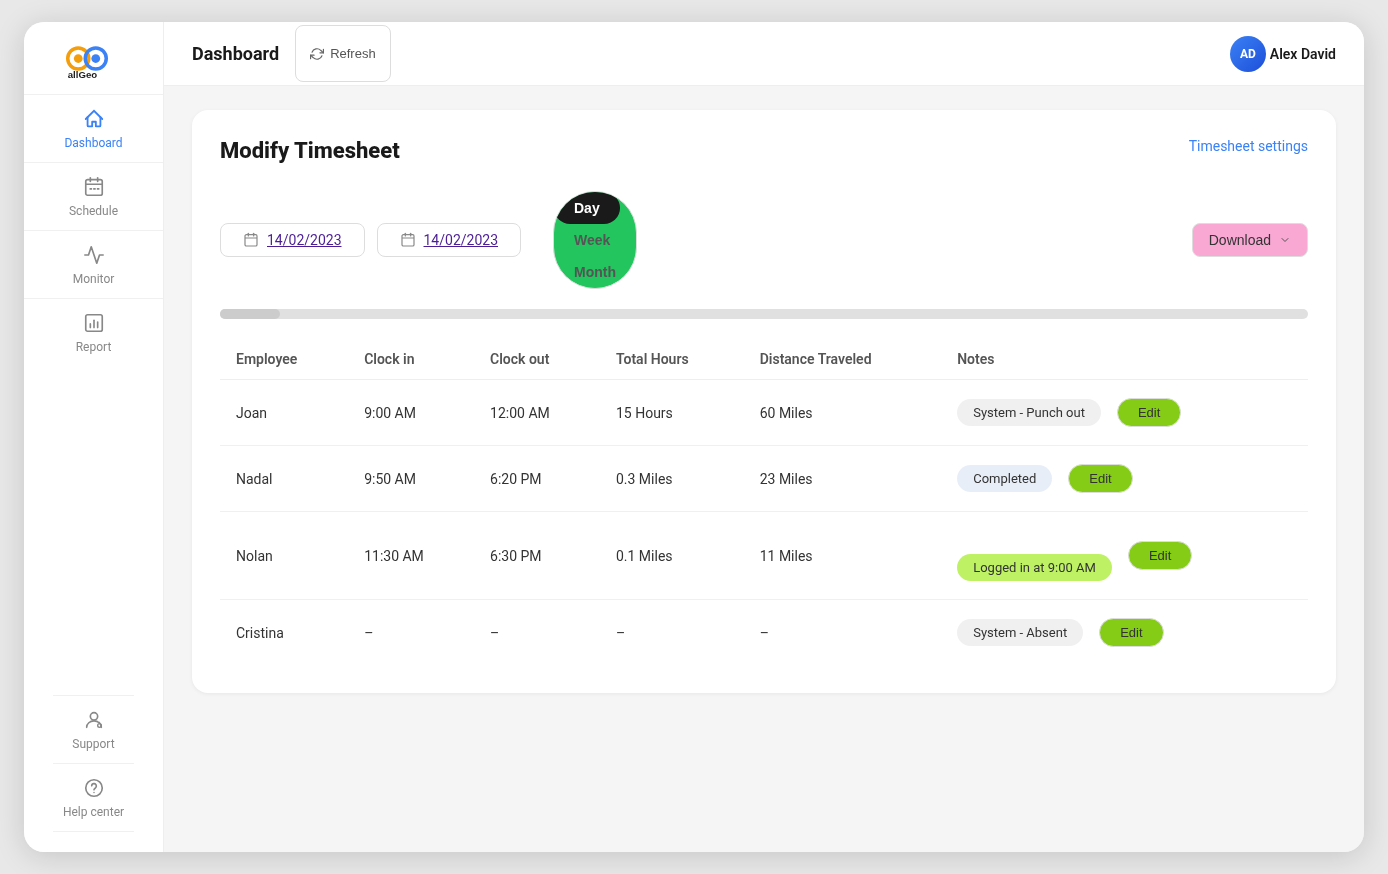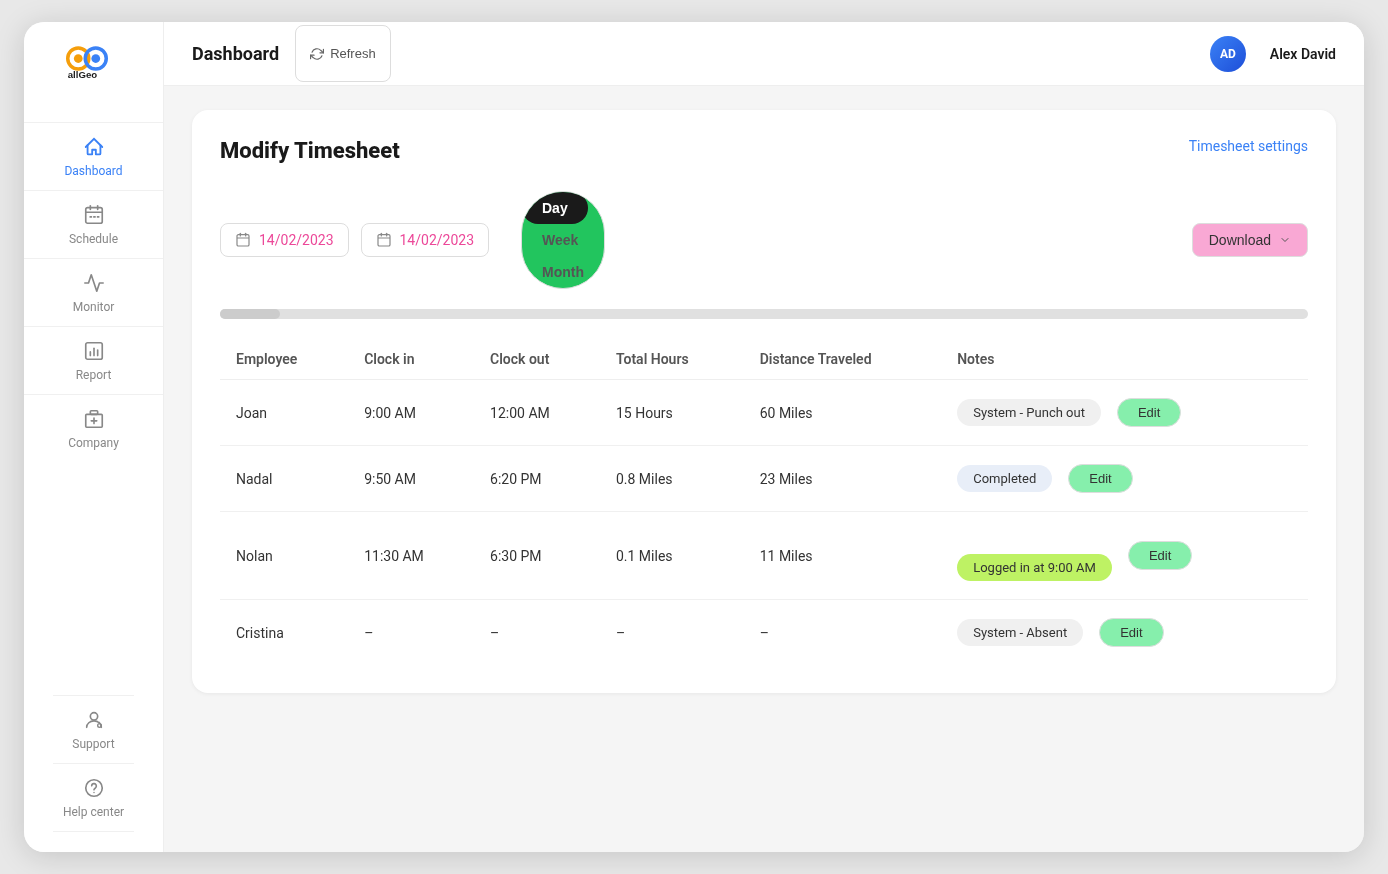--- a/index.html
+++ b/index.html
@@ -26,21 +26,21 @@
       width: 140px;
       background: #fff;
       display: flex;
       flex-direction: column;
       align-items: center;
       padding: 20px 0;
       border-right: 1px solid #eee;
       flex-shrink: 0;
     }
     .logo-area {
-      margin-bottom: 36px;
+      margin-bottom: 8px;
       padding: 0 10px;
     }
     .logo-svg {
       width: 70px;
       height: 40px;
     }
     .nav-item {
       display: flex;
       flex-direction: column;
       align-items: center;
@@ -105,21 +105,21 @@
       padding: 20px 14px;
       font-size: 13px;
       color: #555;
       cursor: pointer;
       background: #fff;
     }
     .user-badge {
       margin-left: auto;
       display: flex;
       align-items: center;
-      gap: 24px;
+      gap: 4px;
       font-size: 14px;
       font-weight: 600;
       color: #1a1a1a;
     }
     .user-avatar {
       width: 36px;
       height: 36px;
       border-radius: 50%;
       background: linear-gradient(135deg, #3b82f6, #1d4ed8);
       display: flex;
@@ -164,24 +164,25 @@
       align-items: center;
       gap: 12px;
       margin-bottom: 20px;
     }
     .date-input {
       display: flex;
       align-items: center;
       gap: 8px;
       border: 1.5px solid #ddd;
       border-radius: 8px;
-      padding: 8px 14px;
-      font-size: 14px;
-      color: #ec4899;
+      padding: 8px 22px;
+      font-size: 14px;
+      color: #4c1d95;
       background: #fff;
+      text-decoration: underline;
     }
     .period-toggle {
       display: flex;
       align-items: flex-start;
       border: 1.5px solid #ddd;
       border-radius: 50px;
       overflow: hidden;
       background: #22c55e;
       margin-left: 20px;
       flex-direction: column;
@@ -279,21 +280,21 @@
       color: #333;
     }
     .edit-btn {
       border: 1.5px solid #ddd;
       border-radius: 20px;
       padding: 6px 20px;
       font-size: 13px;
       font-weight: 500;
       color: #333;
       cursor: pointer;
-      background: #86efac;
+      background: #84cc16;
       margin-left: 8px;
     }
     .notes-cell {
       display: flex;
       align-items: center;
       gap: 8px;
     }
     .calendar-icon-svg {
       width: 16px;
       height: 16px;
@@ -355,31 +356,20 @@
         <svg width="22" height="22" viewBox="0 0 24 24" fill="none">
           <rect x="3" y="3" width="18" height="18" rx="2" stroke="#888" stroke-width="1.8"></rect>
           <line x1="8" y1="17" x2="8" y2="13" stroke="#888" stroke-width="1.8" stroke-linecap="round"></line>
           <line x1="12" y1="17" x2="12" y2="9" stroke="#888" stroke-width="1.8" stroke-linecap="round"></line>
           <line x1="16" y1="17" x2="16" y2="11" stroke="#888" stroke-width="1.8" stroke-linecap="round"></line>
         </svg>
       </div>
       <span>Report</span>
     </div>
 
-    <div class="nav-item">
-      <div class="nav-icon">
-        <svg width="22" height="22" viewBox="0 0 24 24" fill="none">
-          <rect x="3" y="7" width="18" height="14" rx="1" stroke="#888" stroke-width="1.8"></rect>
-          <rect x="8" y="3" width="8" height="4" rx="1" stroke="#888" stroke-width="1.8"></rect>
-          <line x1="12" y1="11" x2="12" y2="17" stroke="#888" stroke-width="1.8" stroke-linecap="round"></line>
-          <line x1="9" y1="14" x2="15" y2="14" stroke="#888" stroke-width="1.8" stroke-linecap="round"></line>
-        </svg>
-      </div>
-      <span>Company</span>
-    </div>
 
     <div class="sidebar-bottom">
 
       <div class="nav-item">
         <div class="nav-icon">
           <svg width="22" height="22" viewBox="0 0 24 24" fill="none">
             <circle cx="12" cy="8" r="4" stroke="#888" stroke-width="1.8"></circle>
             <path d="M4 20c0-4 3.6-7 8-7s8 3 8 7" stroke="#888" stroke-width="1.8" stroke-linecap="round"></path>
             <circle cx="18" cy="18" r="2" stroke="#888" stroke-width="1.5"></circle>
             <line x1="18" y1="15" x2="18" y2="14" stroke="#888" stroke-width="1.5"></line>
@@ -490,21 +480,21 @@
         <div class="notes-cell">
           <span class="note-badge system-punch">System - Punch out</span>
           <button class="edit-btn">Edit</button>
         </div>
       </td>
     </tr>
               <tr>
       <td>Nadal</td>
       <td>9:50 AM</td>
       <td>6:20 PM</td>
-      <td>0.8 Miles</td>
+      <td>0.3 Miles</td>
       <td>23 Miles</td>
       <td>
         <div class="notes-cell">
           <span class="note-badge completed">Completed</span>
           <button class="edit-btn">Edit</button>
         </div>
       </td>
     </tr>
               <tr>
       <td>Nolan</td>

